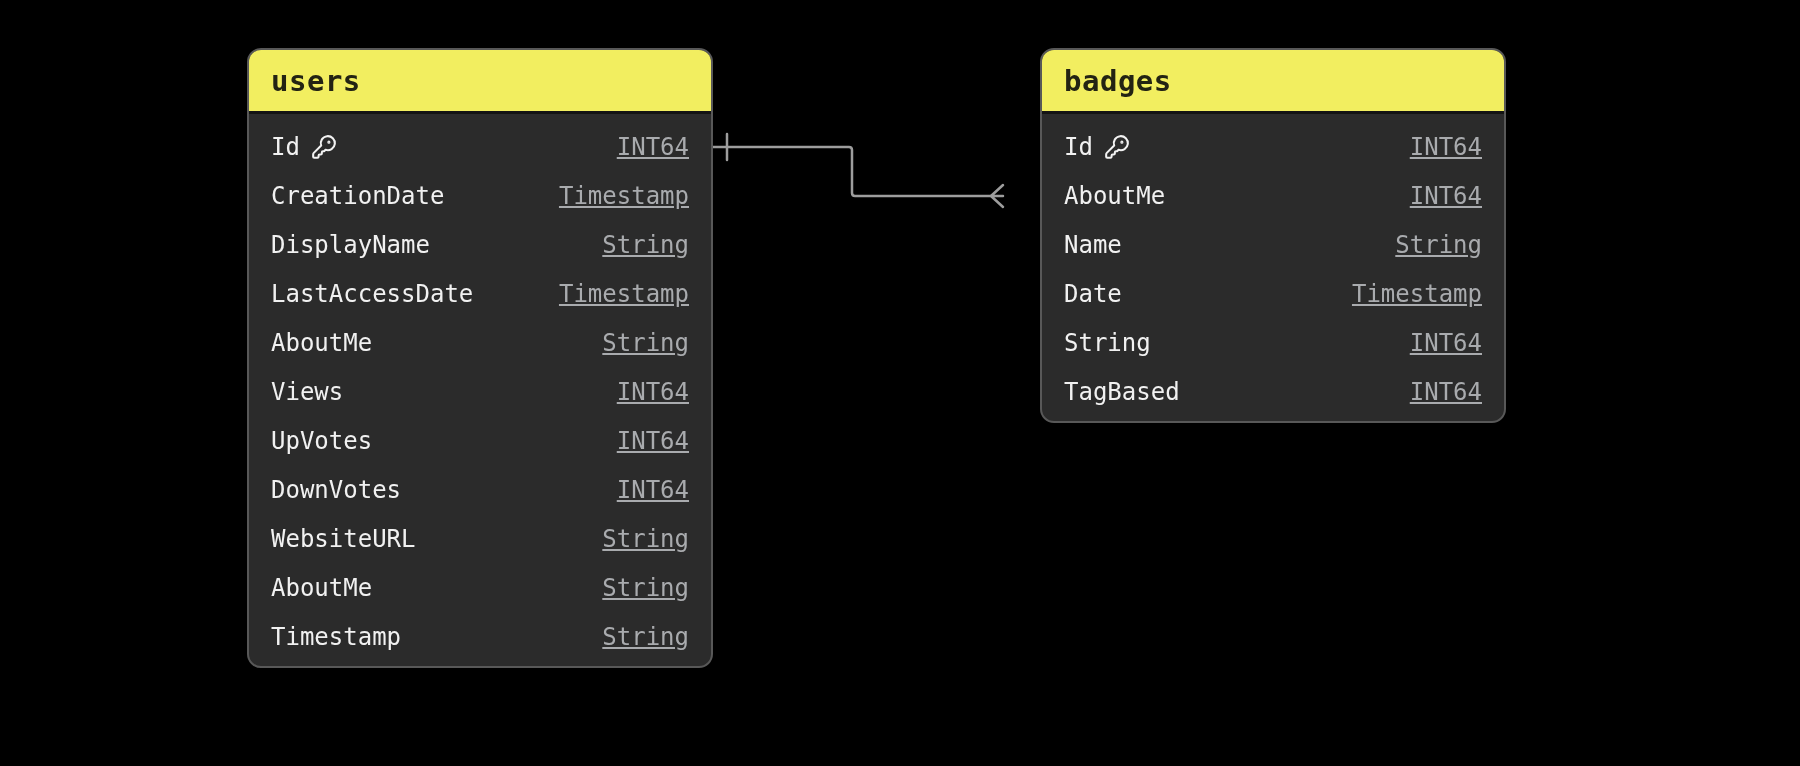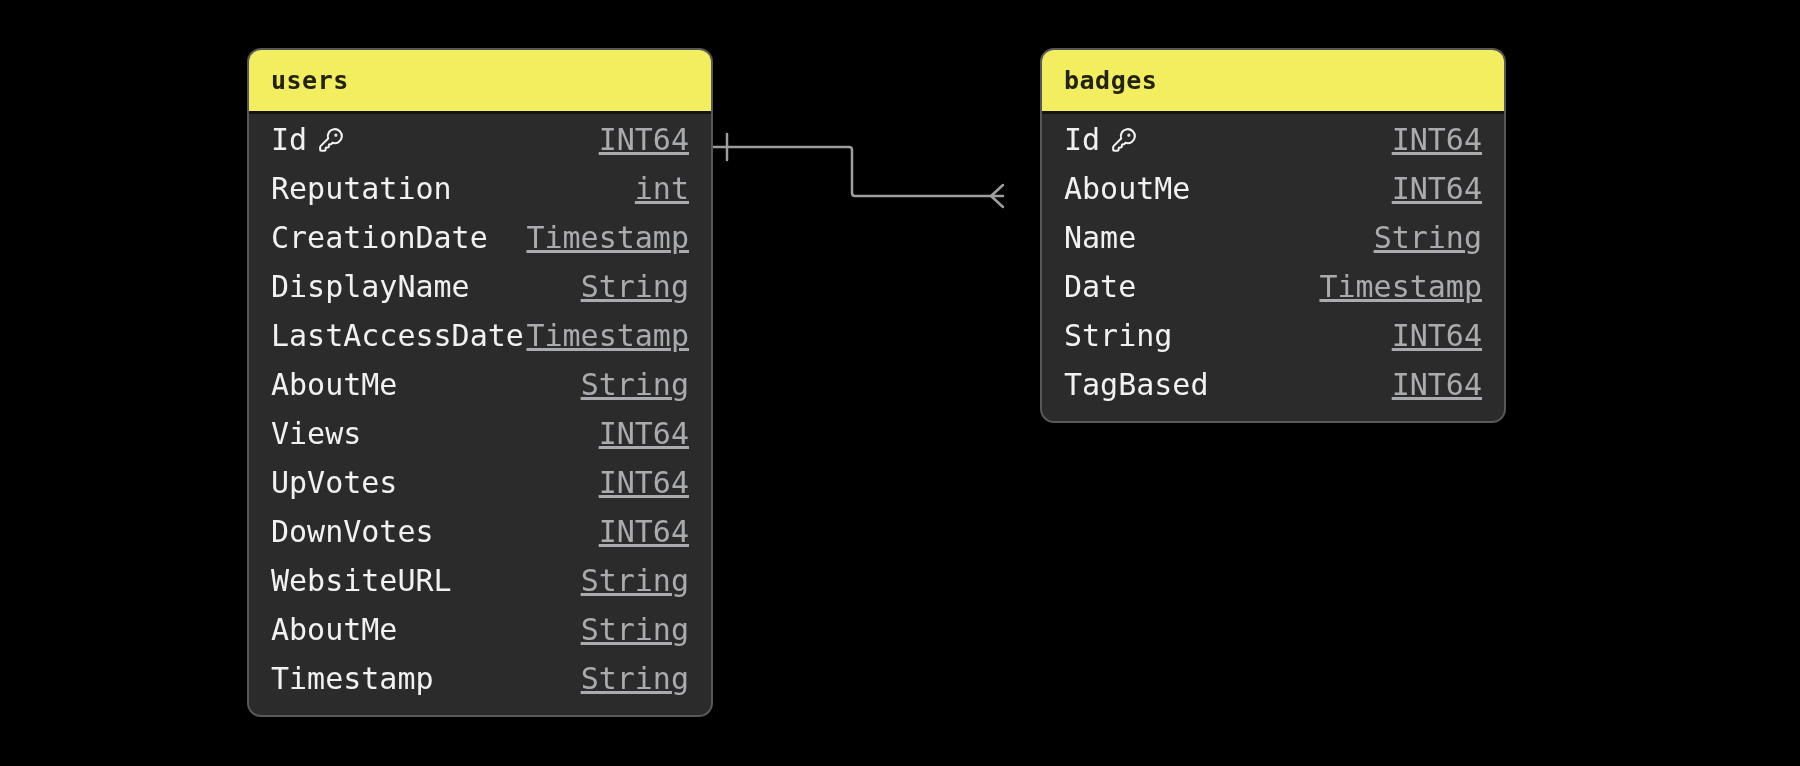--- a/index.html
+++ b/index.html
@@ -37,32 +37,32 @@
   .table-card.users{left:247px;top:48px;}
   .table-card.badges{left:1004px;top:48px;margin-left:36px;}
   .table-header{
     height:64px;
     background:var(--header-bg);
     border-bottom:3px solid var(--divider);
     display:flex;
     align-items:center;
     padding:0 22px;
     color:var(--header-text);
-    font-size:25px;
+    font-size:29px;
     font-weight:bold;
     letter-spacing:.5px;
   }
   .table-body{padding:8px 0 5px 0;}
   .row{
     height:49px;
     display:flex;
-    align-items:flex-start;
+    align-items:center;
     justify-content:space-between;
     padding:0 22px;
-    font-size:30px;
+    font-size:24px;
   }
   .fname{
     color:var(--field-text);
     display:flex;
     align-items:center;
     gap:11px;
     white-space:nowrap;
   }
   .ftype{
     color:var(--type-text);
@@ -112,24 +112,20 @@
         <span class="fname">
           <span>Id</span>
           <svg class="key-icon" viewBox="0 0 24 24">
             <path d="M2.586 17.414A2 2 0 0 0 2 18.828V21a1 1 0 0 0 1 1h3a1 1 0 0 0 1-1v-1a1 1 0 0 1 1-1h1a1 1 0 0 0 1-1v-1a1 1 0 0 1 1-1h.172a2 2 0 0 0 1.414-.586l.814-.814a6.5 6.5 0 1 0-4-4z"></path>
             <circle cx="16.5" cy="7.5" r=".5" fill="#f2f2f2"></circle>
           </svg>
         </span>
         <span class="ftype">INT64</span>
       </div>
       <div class="row">
-        <span class="fname">Reputation</span>
-        <span class="ftype">int</span>
-      </div>
-      <div class="row">
         <span class="fname">CreationDate</span>
         <span class="ftype">Timestamp</span>
       </div>
       <div class="row">
         <span class="fname">DisplayName</span>
         <span class="ftype">String</span>
       </div>
       <div class="row">
         <span class="fname">LastAccessDate</span>
         <span class="ftype">Timestamp</span>

